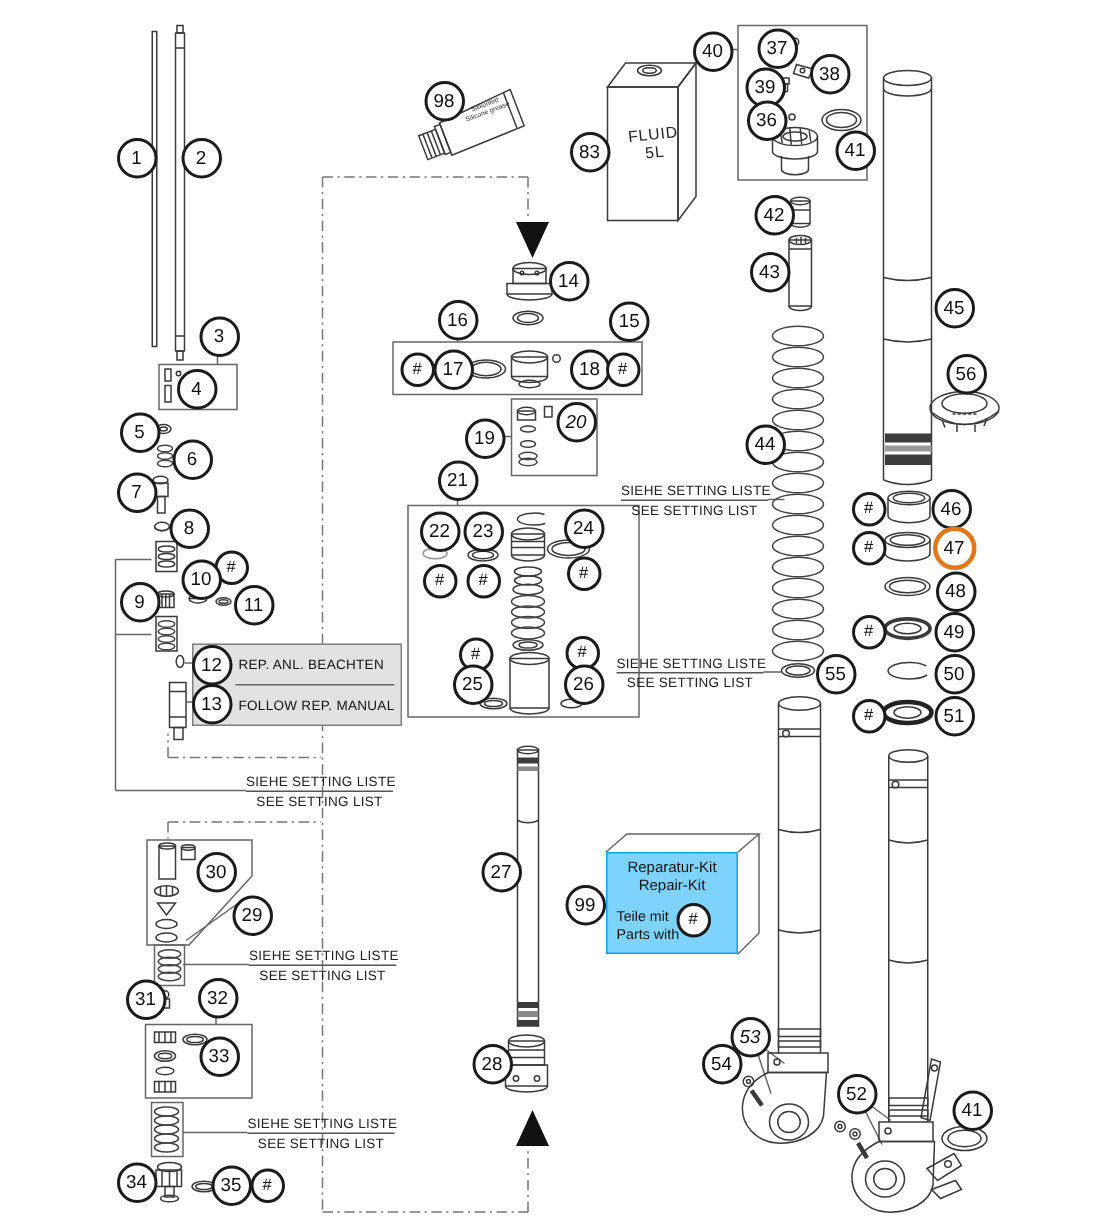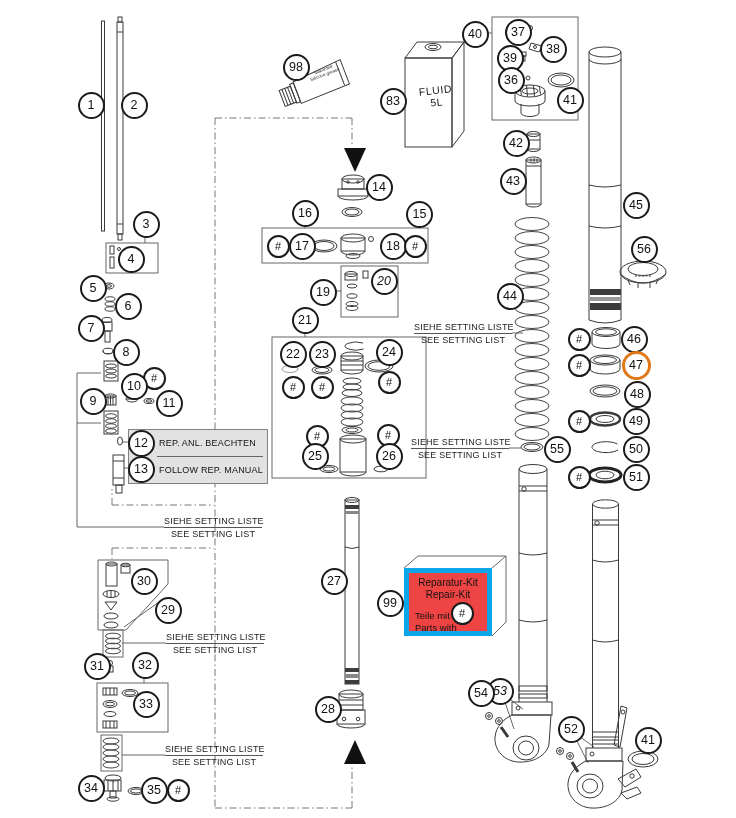--- a/index.html
+++ b/index.html
@@ -16,21 +16,21 @@
   .note{position:absolute;width:98px;text-align:center;font-size:9px;
         letter-spacing:.2px;color:#222;line-height:12px;white-space:nowrap;z-index:3}
   .note .l1{border-bottom:1px solid #555}
   .grey-note{position:absolute;left:128px;top:429px;width:140px;height:55px;
              background:#e2e2e2;border:1px solid #808080;box-sizing:border-box;z-index:2}
   .grey-note .row{position:absolute;left:30px;font-size:9px;letter-spacing:.2px;color:#111;white-space:nowrap}
   .grey-note .r1{top:8px}
   .grey-note .r2{top:35px}
   .grey-note .div{position:absolute;left:28px;right:4px;top:26px;border-top:1px solid #666}
   .repair-kit{position:absolute;left:404px;top:568px;width:88px;height:68px;
-              border:5px solid #0ea5e9;background:#ef4444;box-sizing:border-box;z-index:2}
+              border:1px solid #0ea5e9;background:#7dd3fc;box-sizing:border-box;z-index:2}
   .repair-kit .t{text-align:center;margin-top:4px;font-size:10px;line-height:12px;color:#111;white-space:nowrap}
   .repair-kit .s{position:absolute;left:6px;top:37px;font-size:9.5px;line-height:11.5px;color:#111;white-space:nowrap}
   .fluid-label{position:absolute;left:416px;top:84px;width:40px;text-align:center;
                font-size:10.5px;letter-spacing:.6px;line-height:12px;color:#222;
                transform:rotate(-6deg);z-index:2}
   .grease-label{position:absolute;left:300px;top:67px;width:48px;text-align:center;
                 font-size:4.5px;line-height:5px;color:#333;transform:rotate(-21deg);z-index:2}
 </style>
 </head>
 <body>
@@ -549,20 +549,20 @@
       <div class="callout hash" style="left: 578px; top: 364px;">#</div>
       <div class="callout hl" style="left: 635px; top: 364px;">47</div>
       <div class="callout" style="left: 636px; top: 393px;">48</div>
       <div class="callout hash" style="left: 578px; top: 420px;">#</div>
       <div class="callout" style="left: 635px; top: 420px;">49</div>
       <div class="callout" style="left: 556px; top: 448px;">55</div>
       <div class="callout" style="left: 635px; top: 448px;">50</div>
       <div class="callout hash" style="left: 578px; top: 476px;">#</div>
       <div class="callout" style="left: 635px; top: 476px;">51</div>
       <div class="callout" style="left: 499px; top: 690px; font-style: italic;">53</div>
-      <div class="callout" style="left: 480px; top: 692px;">54</div>
+      <div class="callout" style="left: 480px; top: 708px;">54</div>
       <div class="callout" style="left: 570px; top: 728px;">52</div>
       <div class="callout" style="left: 647px; top: 739px;">41</div>
       <div class="callout" style="left: 389px; top: 602px;">99</div>
       <div class="callout hash" style="left: 461px; top: 612px;">#</div>
     </div>
 
 </div>
 
 </body></html>

